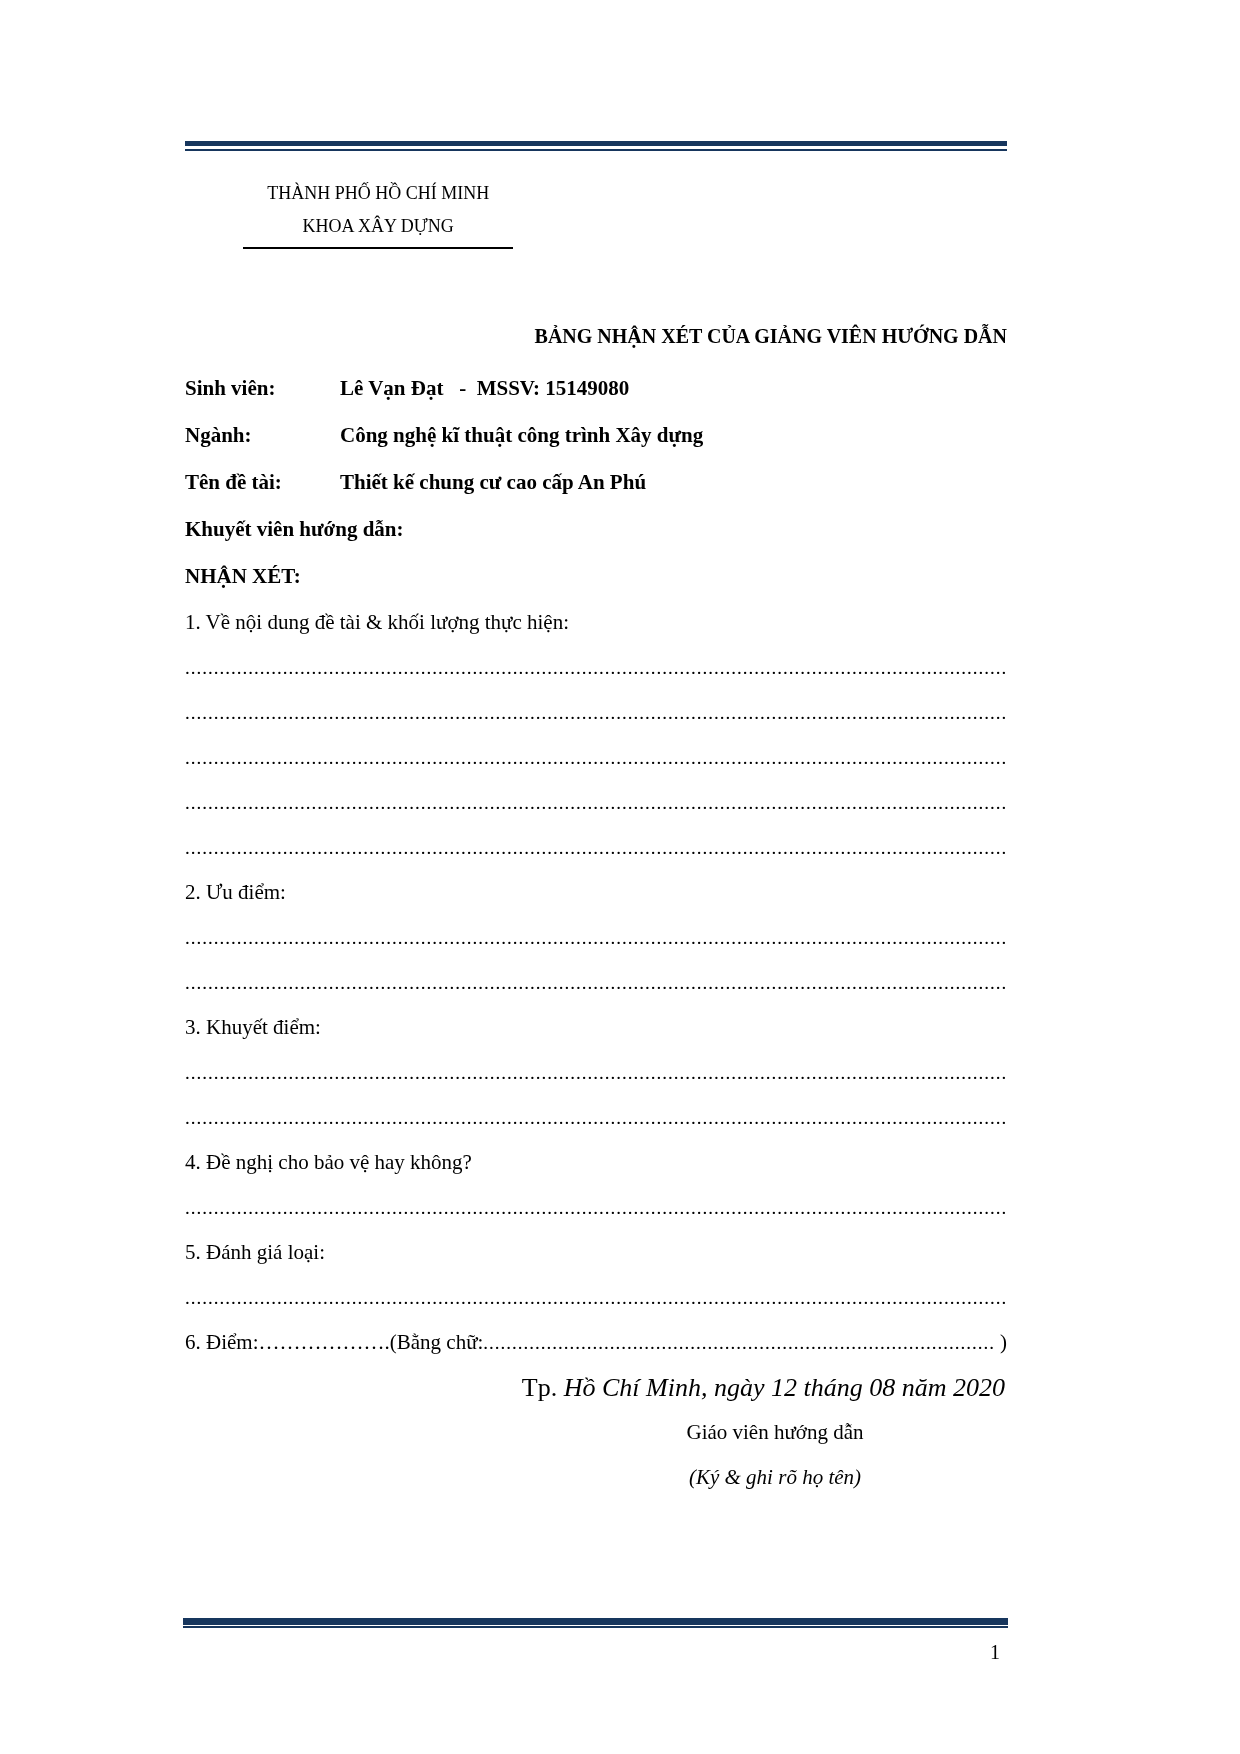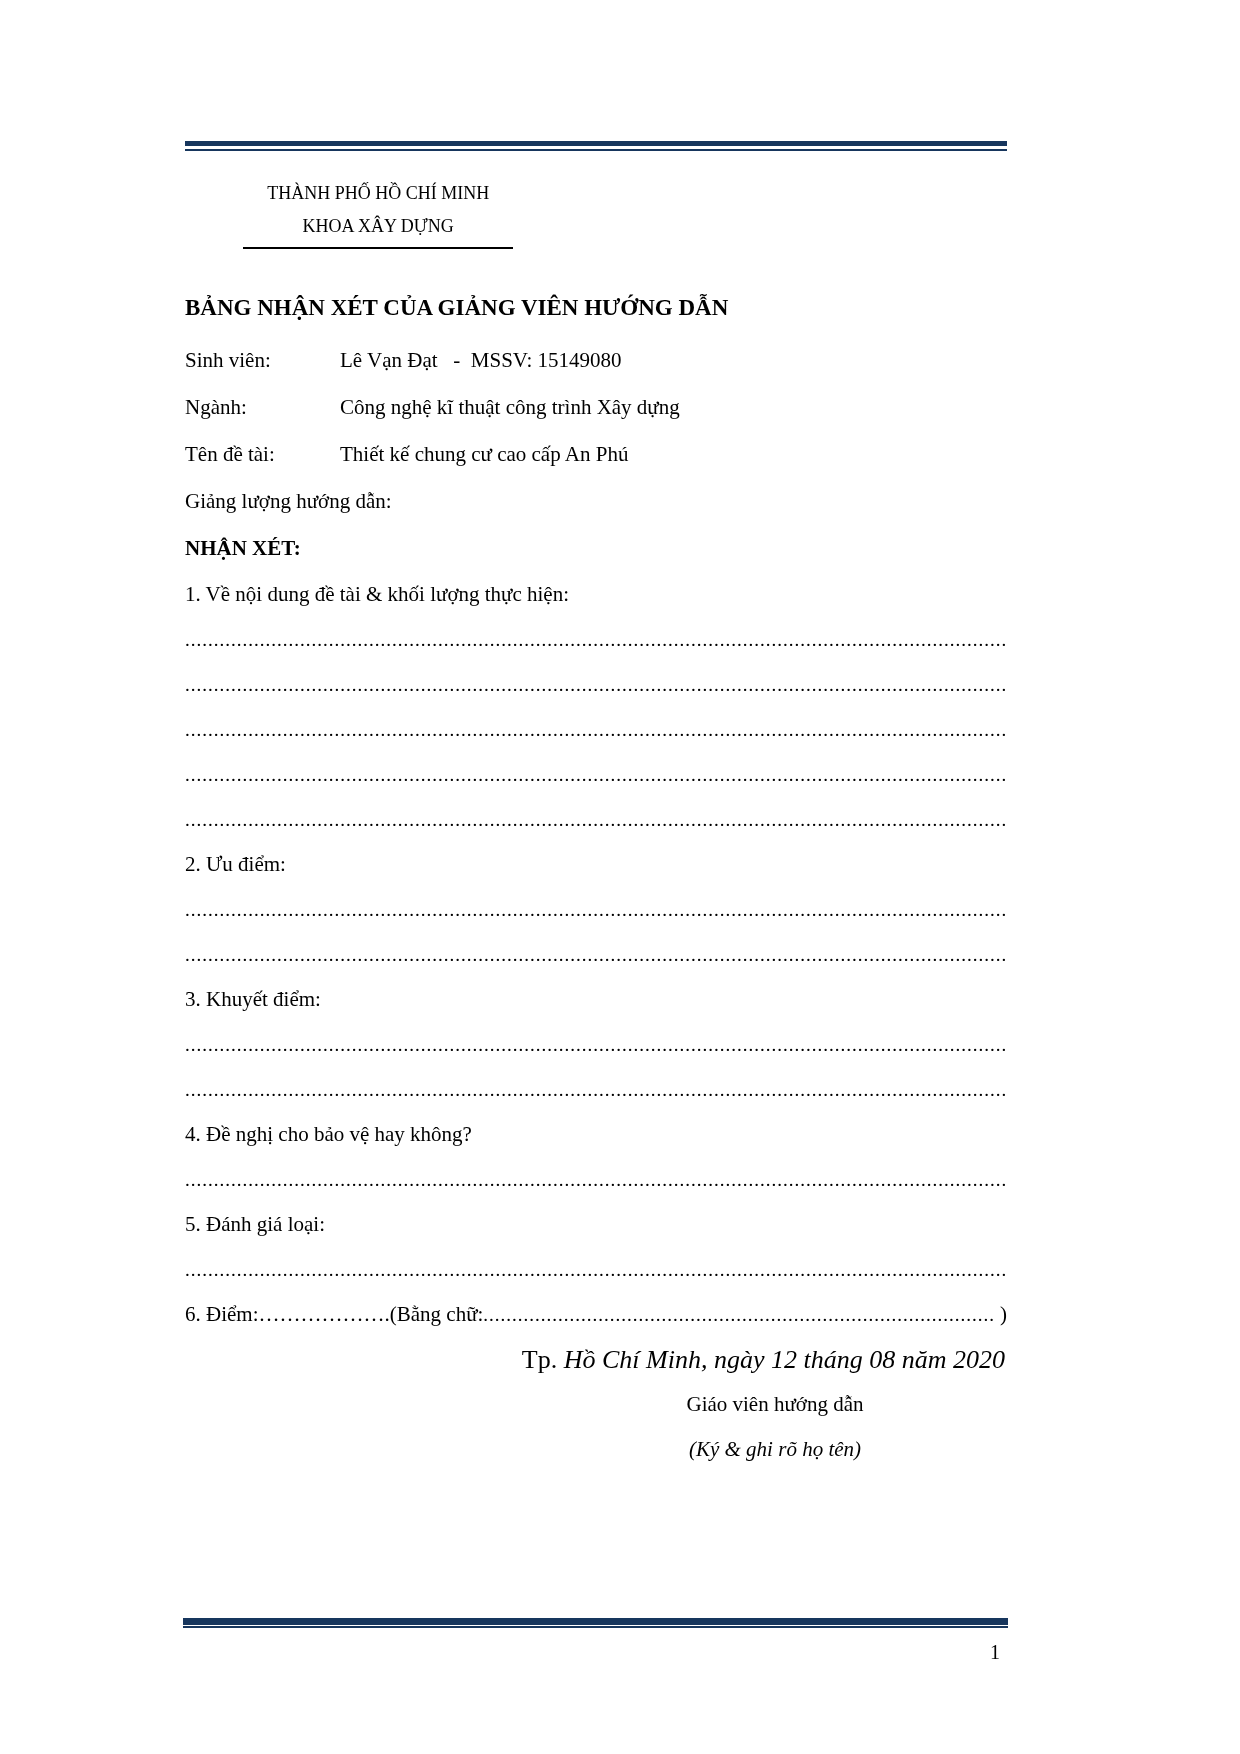--- a/index.html
+++ b/index.html
@@ -19,23 +19,23 @@
   .rule-top-thin  { height:2px; background:var(--accent); margin-top:3px; }
 
   .header-row { display:flex; margin-top:6px; }
   .header-left  { width:47%; text-align:center; padding-top:20px;
                   font-weight:normal; font-size:18px; line-height:33px; }
   .header-left .underline { width:270px; border-top:2px solid #000; margin:4px auto 0; }
   .header-right { flex:1; text-align:center; padding-top:2px;
                   font-weight:bold; font-size:18px; line-height:33px; }
   .header-right .underline { width:280px; border-top:2px solid #000; margin:20px auto 0; }
 
-  .doc-title { margin-top:44px; text-align:left; font-weight:bold; font-size:23px; line-height:30px; }
+  .doc-title { margin-top:72px; text-align:right; font-weight:bold; font-size:20px; line-height:30px; }
 
-  .info-block { margin-top:14px; font-size:21px; }
+  .info-block { margin-top:14px; font-size:21px;font-weight:bold; }
   .info-row { display:flex; line-height:47px; }
   .info-label { width:155px; flex:none; }
   .info-value { white-space:pre; }
 
   .review-heading { font-weight:bold; font-size:21px; line-height:47px; }
 
   .sections { font-size:21px; }
   .section-heading { line-height:45px; white-space:pre; }
   .dotline {
     line-height:45px; height:45px;
@@ -84,21 +84,21 @@
       </div>
       <div class="info-row">
         <div class="info-label">Ngành:</div>
         <div class="info-value">Công nghệ kĩ thuật công trình Xây dựng</div>
       </div>
       <div class="info-row">
         <div class="info-label">Tên đề tài:</div>
         <div class="info-value">Thiết kế chung cư cao cấp An Phú</div>
       </div>
       <div class="info-row">
-        <div>Giảng lượng hướng dẫn:</div>
+        <div>Khuyết viên hướng dẫn:</div>
       </div>
     </div>
 
     <div class="review-heading">NHẬN XÉT:</div>
 
     <div class="sections" id="review-sections">
         <div class="section-heading">1. Về nội dung đề tài &amp; khối lượng thực hiện:</div>
         <div class="dotline">........................................................................................................................................................................................................</div>
         <div class="dotline">........................................................................................................................................................................................................</div>
         <div class="dotline">........................................................................................................................................................................................................</div>

